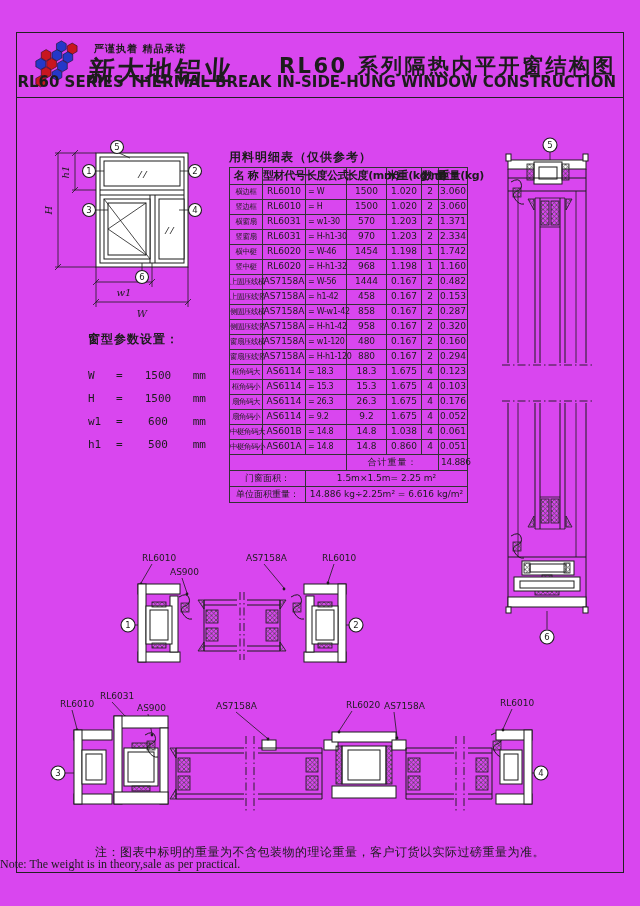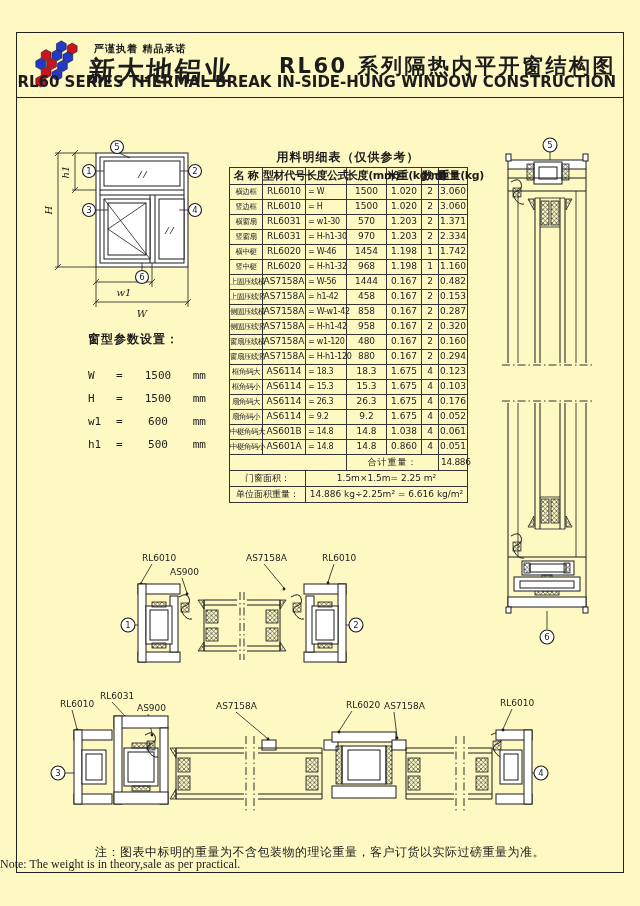--- a/index.html
+++ b/index.html
@@ -1,36 +1,36 @@
 <!DOCTYPE html>
 <html style="--line: #1c1c1c;"><head>
 <meta charset="utf-8">
 <style>
   :root{ --line:#1c1c1c; }
   *{margin:0;padding:0;box-sizing:border-box;}
   body{background:#fff;font-family:"DejaVu Sans","Liberation Sans",sans-serif;color:var(--line);}
-  .page{position:relative;width:640px;height:906px;background:#fef9c3;overflow:hidden;}
+  .page{position:relative;width:640px;height:906px;background:#d946ef;overflow:hidden;}
   .sheet{position:absolute;left:16px;top:32px;width:608px;height:841px;border:1.6px solid #222;}
   .header-rule{position:absolute;left:16px;top:97px;width:608px;border-top:1.6px solid #222;}
 
   
   .logo{position:absolute;left:28px;top:40px;}
   .slogan{position:absolute;left:94px;top:42px;font-size:10px;font-weight:bold;letter-spacing:1px;}
   .company{position:absolute;left:88px;top:53px;font-size:27px;font-weight:bold;font-family:"DejaVu Serif","Liberation Serif",serif;transform:skewX(-4deg);letter-spacing:2px;}
   .title-cn{position:absolute;right:24px;top:52px;font-size:21px;font-weight:600;letter-spacing:2.5px;white-space:nowrap;}
   .title-en{position:absolute;right:24px;top:73px;font-size:15px;font-weight:bold;letter-spacing:0;white-space:nowrap;}
 
   
   .params{position:absolute;left:88px;top:331px;width:150px;}
   .ptitle{font-size:12px;font-weight:bold;margin-bottom:16px;letter-spacing:1px;}
   .prow{display:flex;height:23px;align-items:center;font-family:"DejaVu Sans Mono","Liberation Mono",monospace;font-size:11px;}
   .pn{width:28px;} .pe{width:22px;} .pv{width:40px;text-align:center;} .pu{width:28px;text-align:right;}
 
   
-  .tbl-title{position:absolute;left:229px;top:149px;width:238px;text-align:center;font-size:12px;font-weight:bold;letter-spacing:1px;white-space:nowrap;}
+  .tbl-title{position:absolute;left:229px;top:149px;width:238px;text-align:left;font-size:12px;font-weight:bold;letter-spacing:1px;white-space:nowrap;}
   table.mat{position:absolute;left:229px;top:167px;width:238px;border-collapse:collapse;text-align:center;border:1.4px solid #222;table-layout:fixed;}
   .mat th,.mat td{border:1px solid #333;height:15px;line-height:1.1;padding:0;font-size:9px;font-weight:normal;white-space:nowrap;overflow:visible;}
   .mat th{font-weight:600;font-size:11px;letter-spacing:-0.4px;height:17px;}
   .mat td.cname{font-size:7.5px;letter-spacing:-0.5px;}
   .mat td:nth-child(3){font-size:8px;letter-spacing:-0.3px;text-align:left;padding-left:2px;}
   .mat .frow td{height:16px;font-size:9px;}
   .mat .total-label{letter-spacing:1px;}
 
   
   .note-cn{position:absolute;left:0;top:844px;width:640px;text-align:center;font-size:12px;letter-spacing:0.5px;}

